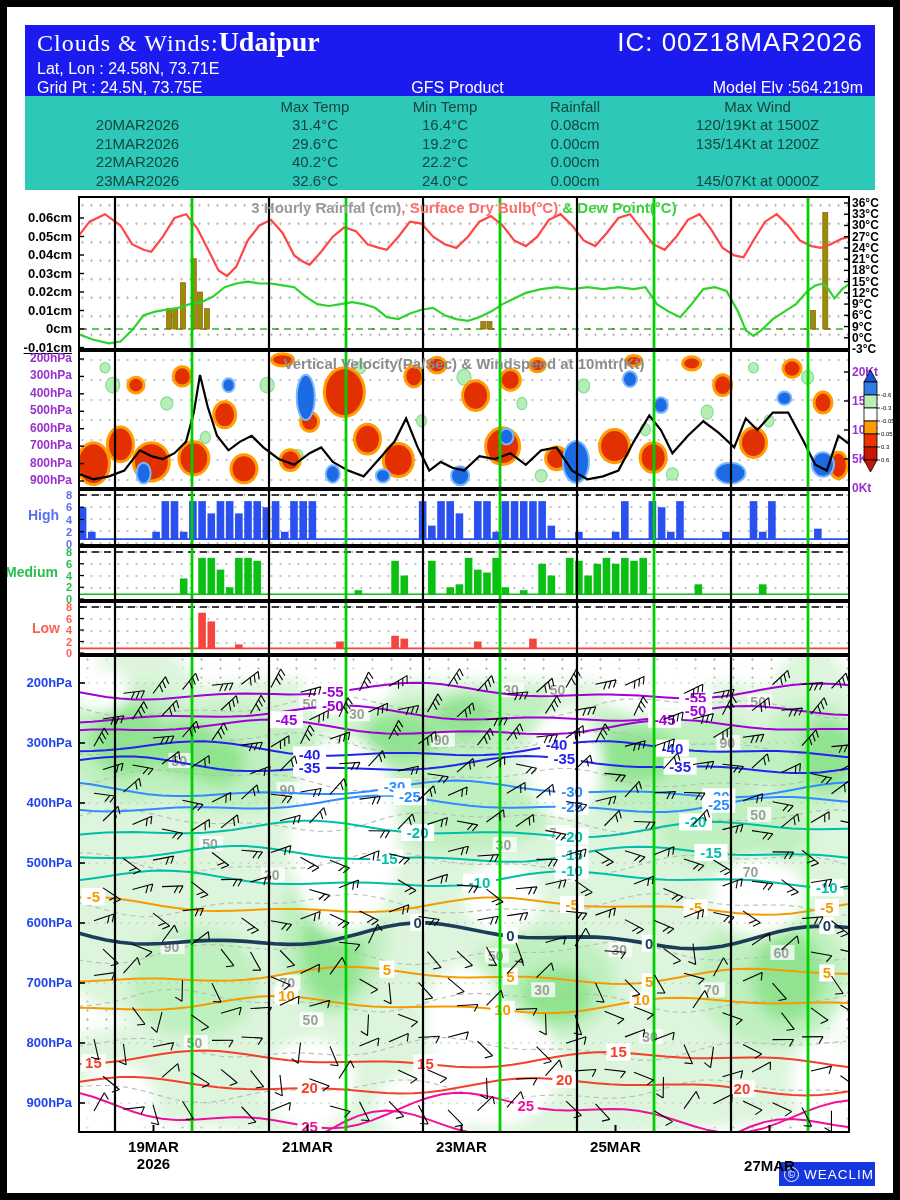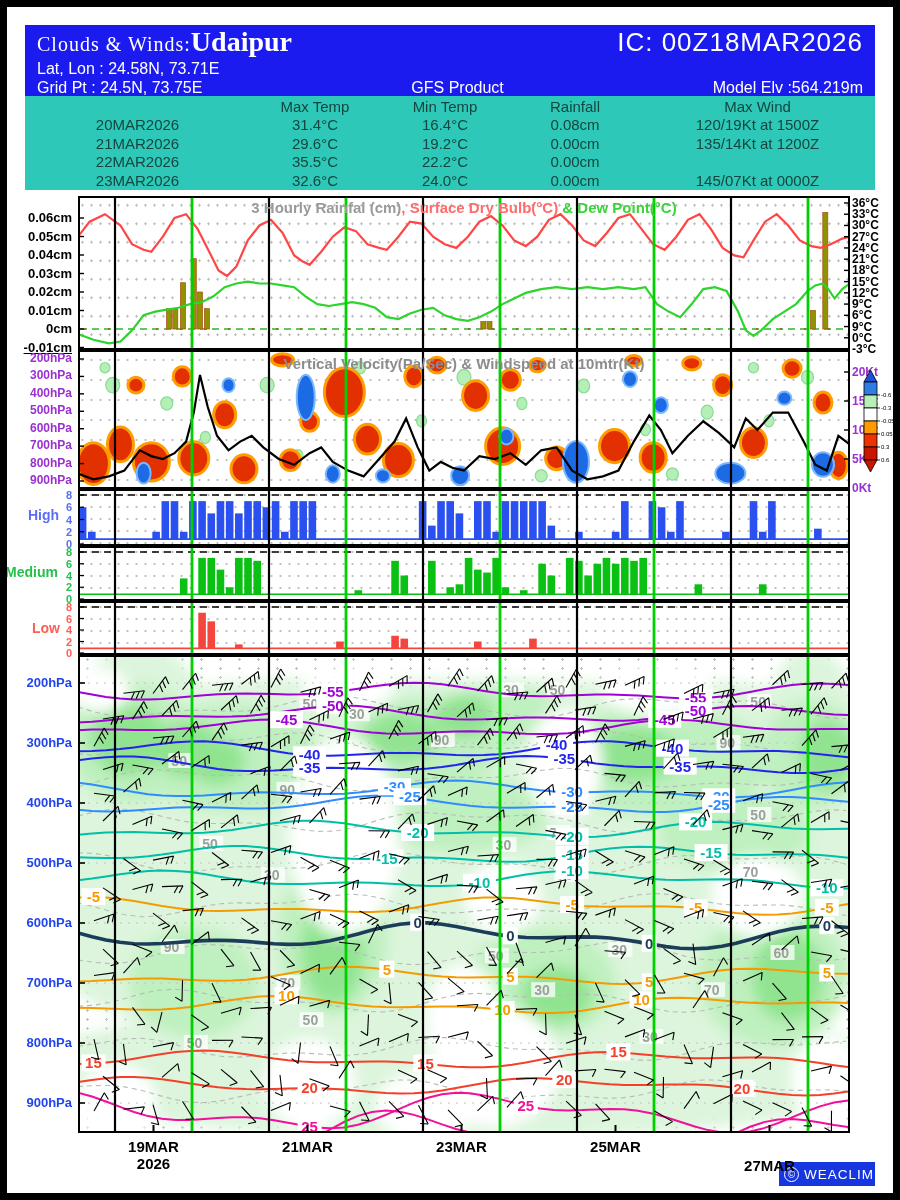--- a/index.html
+++ b/index.html
@@ -1,20 +1,20 @@
 <!DOCTYPE html>
 <html><head>
 <meta charset="utf-8">
 <style>
   body{margin:0;background:#9a9a9a;}
   .page{position:relative;width:900px;height:1200px;background:#fff;font-family:"Liberation Sans",sans-serif;overflow:hidden;}
   .frame{position:absolute;inset:0;border:7px solid #000;z-index:60;pointer-events:none;}
   .hdr-blue{position:absolute;left:25px;top:25px;width:850px;height:71px;background:#1b1bf0;color:#fff;box-sizing:border-box;}
   .hl1{display:flex;justify-content:space-between;align-items:baseline;padding:1px 12px 0 12px;height:33px;}
-  .t1{font-family:"Liberation Serif",serif;font-size:20px;letter-spacing:1px;}
+  .t1{font-family:"Liberation Serif",serif;font-size:24px;letter-spacing:1px;}
   .t1b{font-family:"Liberation Serif",serif;font-size:28px;font-weight:bold;margin-top:44px;}
   .tic{font-size:26px;letter-spacing:1px;}
   .hl2{padding:0 12px;font-size:16px;height:19px;line-height:19px;}
   .hl3{display:flex;justify-content:space-between;padding:0 12px;font-size:16px;height:19px;line-height:19px;}
   .hdr-teal{position:absolute;left:25px;top:96px;width:850px;height:94px;background:#2dc8b8;color:#14463f;font-size:15px;padding-top:2px;box-sizing:border-box;}
   .trow{display:grid;grid-template-columns:225px 130px 130px 130px 235px;height:18.4px;line-height:18.4px;text-align:center;}
   #charts{position:absolute;left:0;top:0;width:900px;height:1200px;}
   .albl{position:absolute;font-weight:bold;font-size:13px;color:#000;line-height:15px;}
   .r{text-align:right}.l{text-align:left}.ctr{text-align:center}
   .b11{font-size:11px}.b12{font-size:12px}.b13{font-size:13px}.b15{font-size:15px}
@@ -70,21 +70,21 @@
         </div>
         <div class="trow">
           <span>21MAR2026</span>
           <span>29.6°C</span>
           <span>19.2°C</span>
           <span>0.00cm</span>
           <span>135/14Kt at 1200Z</span>
         </div>
         <div class="trow">
           <span>22MAR2026</span>
-          <span>35.5°C</span>
+          <span>40.2°C</span>
           <span>22.2°C</span>
           <span>0.00cm</span>
         </div>
         <div class="trow">
           <span>23MAR2026</span>
           <span>32.6°C</span>
           <span>24.0°C</span>
           <span>0.00cm</span>
           <span>145/07Kt at 0000Z</span>
         </div>

